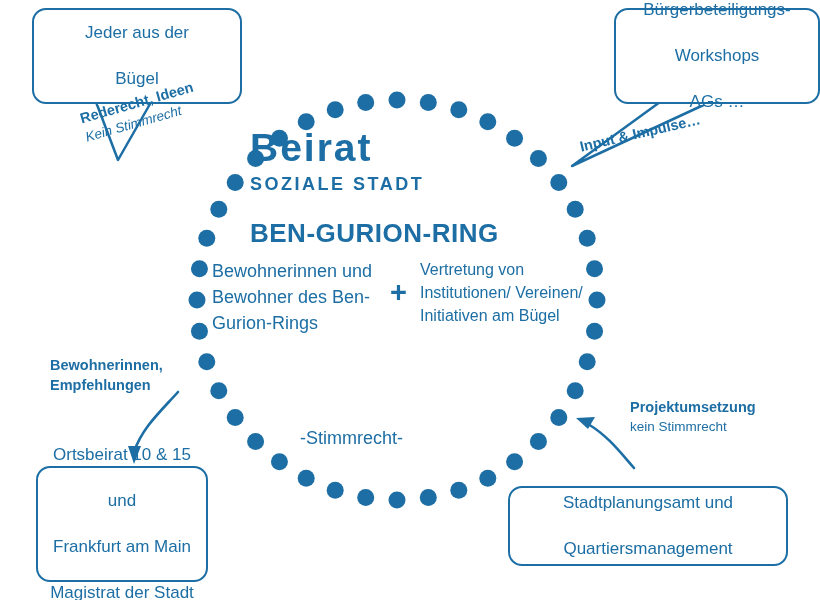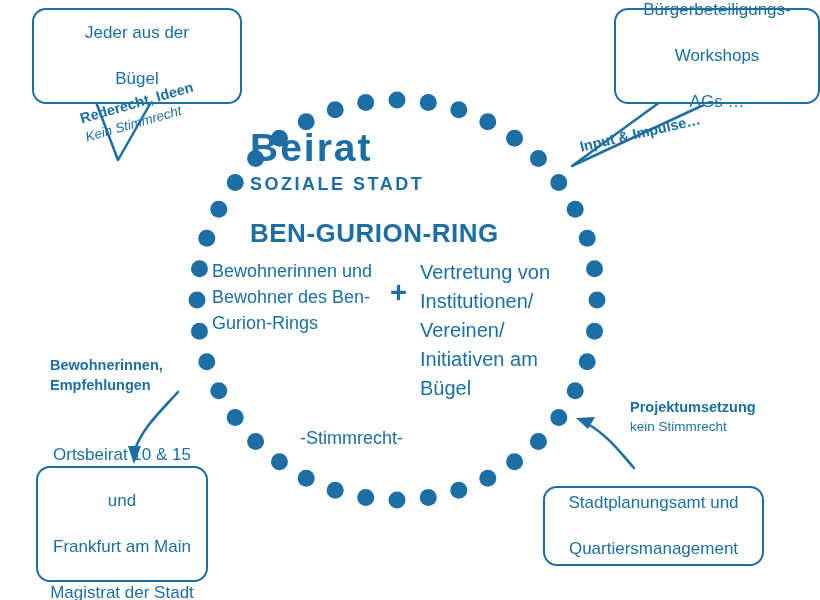--- a/index.html
+++ b/index.html
@@ -41,21 +41,21 @@
     font-size: 17px;
     padding: 8px 10px;
     gap: 22px;
   }
   .box div {
     width: 100%;
   }
   #box-top-left  { left: 32px;  top: 8px;   width: 210px; height: 96px;  }
   #box-top-right { left: 602px; top: 8px;   width: 206px; height: 96px; margin-left: 12px;  }
   #box-bottom-left  { left: 36px;  top: 466px; width: 172px; height: 116px; }
-  #box-bottom-right { left: 543px; top: 486px; width: 221px; height: 80px;  }
+  #box-bottom-right { left: 508px; top: 486px; width: 280px; height: 80px;  }
 
   
   .center-text {
     position: absolute;
     text-align: left;
     color: #1c6ea4;
   }
   #title-main {
     left: 250px;
     top: 126px;
@@ -91,21 +91,21 @@
     left: 390px;
     top: 276px;
     width: 30px;
     font-size: 29px;
     font-weight: bold;
   }
   #col-right {
     left: 420px;
     top: 258px;
     width: 168px;
-    font-size: 20px;
+    font-size: 16px;
     line-height: 1.45;
   }
   #stimmrecht {
     left: 300px;
     top: 428px;
     width: 220px;
     font-size: 18px;
   }
 
   

